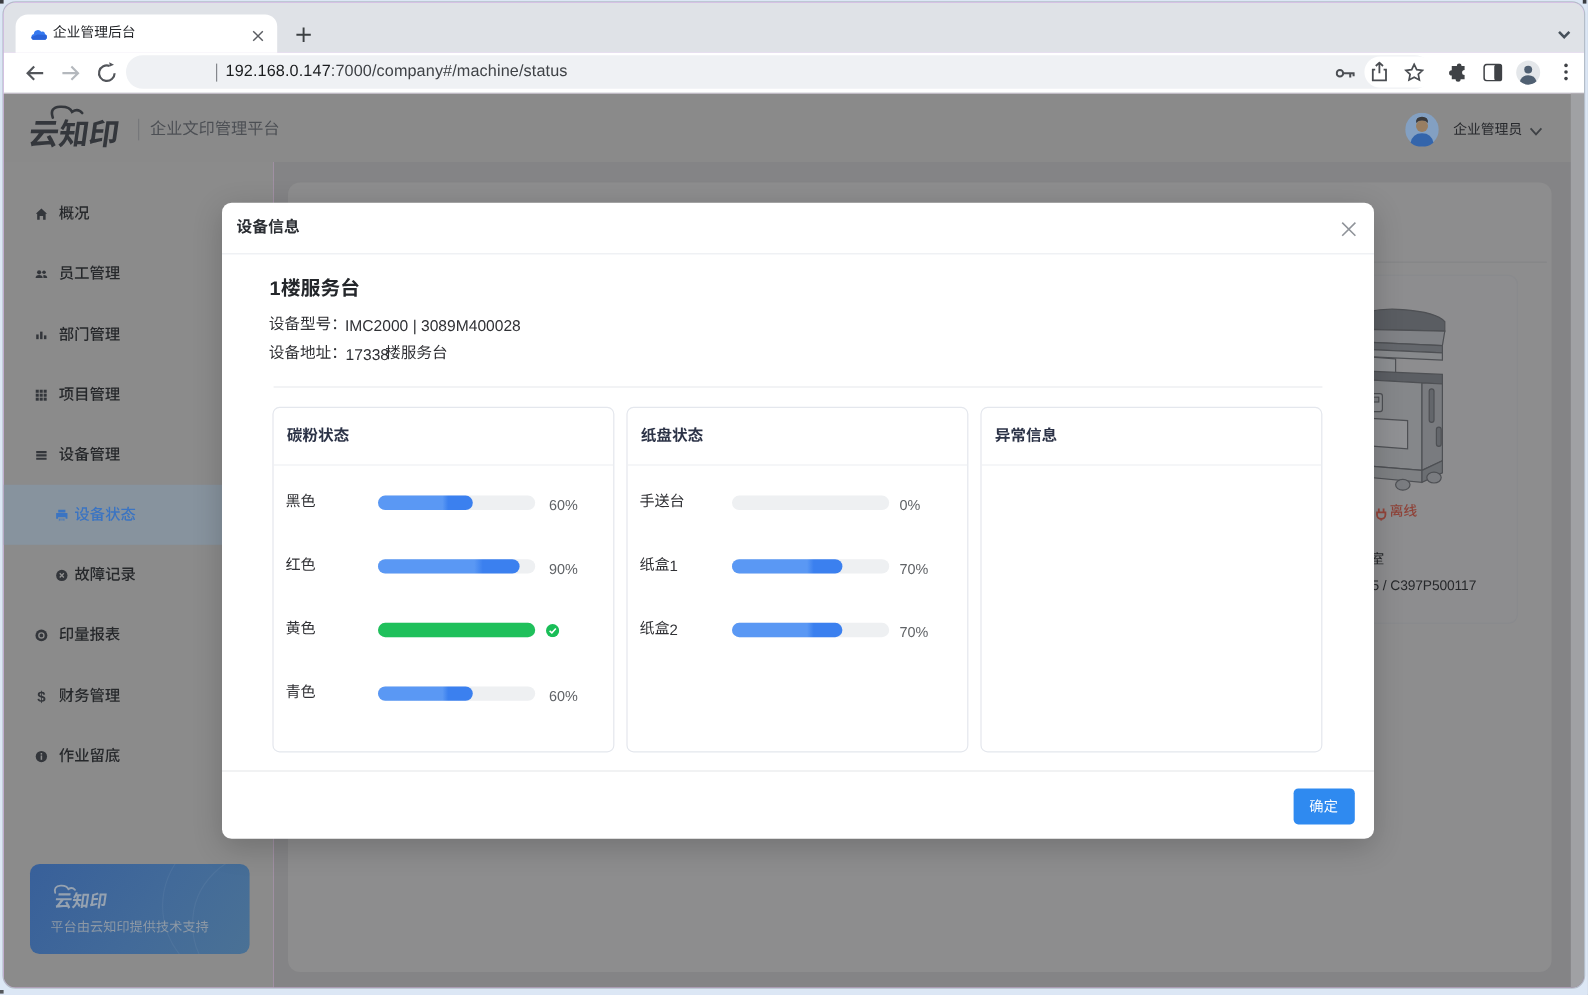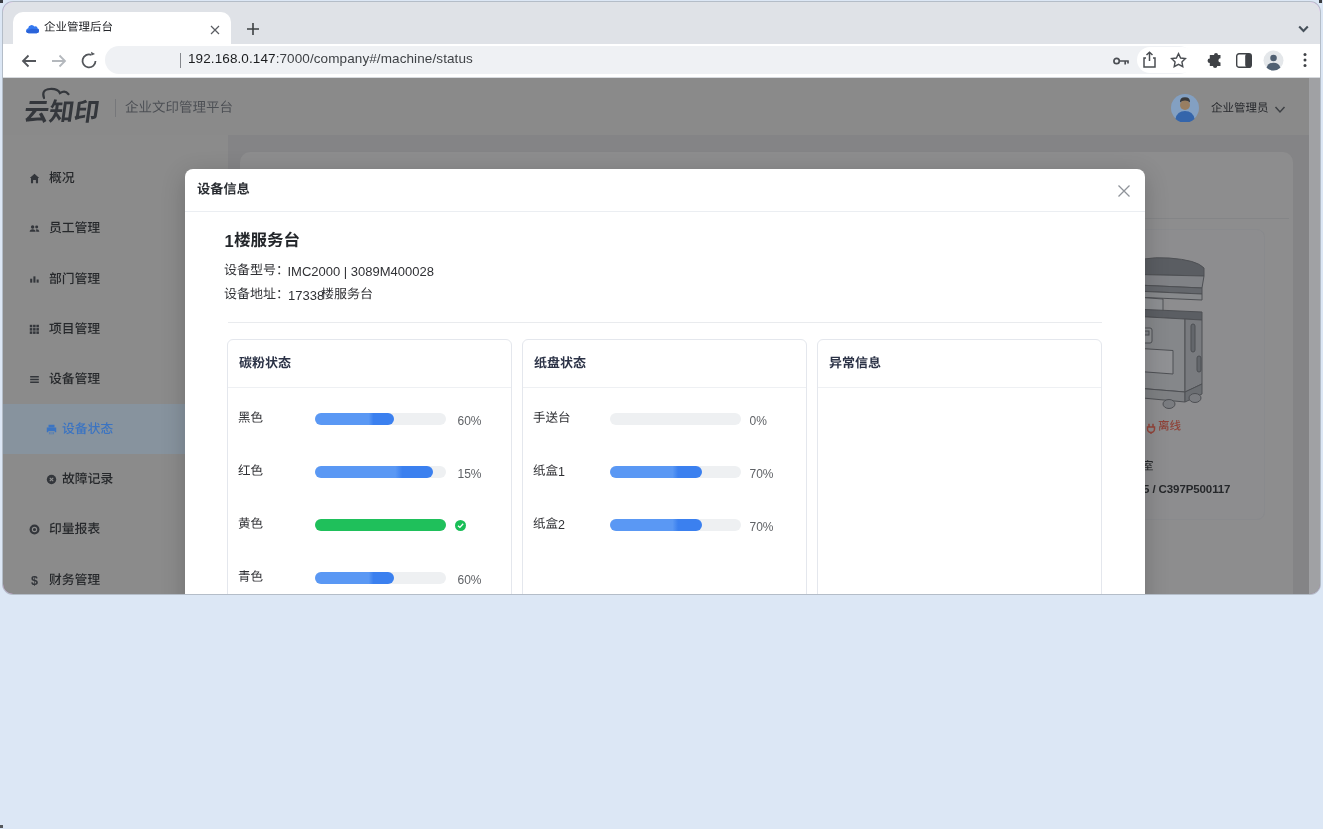--- a/index.html
+++ b/index.html
@@ -2,21 +2,21 @@
 <html><head><meta charset="utf-8"><style>
 *{margin:0;padding:0;box-sizing:border-box}
 html,body{width:1323px;height:829px;overflow:hidden;background:#dce7f5;font-family:"Liberation Sans",sans-serif;}
 .abs{position:absolute}
 </style></head><body>
 <div class="abs" style="left:0;top:0;width:1323px;height:829px;background:#dce7f5">
 <div class="abs" style="left:0;top:0;width:3px;height:3px;background:#3a3d42"></div>
 <div class="abs" style="left:1319px;top:0;width:3px;height:3px;background:#3a3d42"></div>
 <div class="abs" style="left:0;top:825px;width:3px;height:3px;background:#55585c"></div>
 
-<div class="abs" style="left:3px;top:2px;width:1317px;height:592px;background:#f0abfc;border-radius:10px;overflow:hidden;box-shadow:0 0 0 1px rgba(0,0,0,0.18)">
+<div class="abs" style="left:3px;top:2px;width:1317px;height:821px;background:#f0abfc;border-radius:10px;overflow:hidden;box-shadow:0 0 0 1px rgba(0,0,0,0.18)">
 <div class="abs" style="left:0;top:0;width:1317px;height:42px;background:#dfe2e7"></div>
       <div class="abs" style="left:10px;top:10px;width:218px;height:32px;background:#fff;border-radius:10px 10px 0 0"></div>
       <svg class="abs" style="left:22px;top:19px" width="15" height="15" viewBox="0 0 16 16">
 <path d="M4 13 Q1.2 13 1.2 10.4 Q1.2 8.2 3.4 7.8 Q3.5 5 6.2 4.4 Q8.7 3.9 10 5.9 Q11 5.2 12.2 5.8 Q13.4 6.4 13.3 7.8 Q15 8.1 15 10.5 Q15 13 12.5 13 Z" fill="#3579f0"></path>
 <path d="M1.2 10.4 Q1.2 13 4 13 L12.5 13 Q15 13 15 10.5 Q15 9.4 14.4 8.8 L7 8.2 Z" fill="#2a63d9"></path>
       </svg>
       <svg style="position:absolute;left:40.5px;top:16.8px;overflow:visible" width="69" height="15" viewBox="0 0 69 15">
         <g transform="translate(0,11.7)">
           <path d="M5.8 -3.9H9.6V-3.1H5.8ZM0.9 -0.2H10.7V0.6H0.9ZM5.4 -6.5H6.3V0.2H5.4ZM2.4 -4.5H3.2V0.2H2.4ZM5.7 -9.8 6.5 -9.4Q5.9 -8.4 5.0 -7.6Q4.1 -6.7 3.1 -6.0Q2.1 -5.3 1.0 -4.8Q0.9 -5.0 0.7 -5.2Q0.5 -5.4 0.4 -5.6Q1.4 -6.0 2.5 -6.6Q3.5 -7.3 4.3 -8.1Q5.2 -8.9 5.7 -9.8ZM6.1 -9.2Q6.9 -8.3 7.7 -7.6Q8.5 -7.0 9.4 -6.5Q10.3 -6.0 11.2 -5.6Q11.0 -5.4 10.9 -5.2Q10.7 -5.0 10.6 -4.8Q9.7 -5.3 8.8 -5.8Q7.9 -6.4 7.1 -7.1Q6.2 -7.8 5.4 -8.8Z M12.2 -0.5H22.3V0.3H12.2ZM15.4 -9.5H16.3V-0.2H15.4ZM18.2 -9.5H19.1V-0.1H18.2ZM21.3 -7.0 22.1 -6.6Q21.8 -6.0 21.5 -5.2Q21.2 -4.5 20.8 -3.8Q20.4 -3.2 20.1 -2.6L19.4 -3.0Q19.7 -3.5 20.1 -4.2Q20.4 -4.9 20.8 -5.6Q21.1 -6.4 21.3 -7.0ZM12.4 -6.8 13.2 -7.0Q13.6 -6.4 13.9 -5.6Q14.2 -4.9 14.5 -4.2Q14.7 -3.5 14.9 -3.0L14.0 -2.7Q13.9 -3.2 13.6 -3.9Q13.4 -4.6 13.1 -5.4Q12.7 -6.1 12.4 -6.8Z M26.1 -0.1H32.2V0.5H26.1ZM24.2 -6.4H33.5V-4.5H32.7V-5.7H25.0V-4.5H24.2ZM26.0 -5.0H32.1V-2.7H26.0V-3.4H31.3V-4.4H26.0ZM26.1 -1.9H32.7V0.9H31.9V-1.3H26.1ZM25.4 -5.0H26.3V0.9H25.4ZM28.1 -7.2 28.8 -7.3Q29.0 -7.1 29.2 -6.8Q29.3 -6.5 29.4 -6.2L28.6 -6.1Q28.5 -6.3 28.4 -6.6Q28.2 -6.9 28.1 -7.2ZM24.9 -8.7H28.6V-8.1H24.9ZM29.7 -8.7H33.8V-8.1H29.7ZM24.9 -9.7 25.8 -9.5Q25.5 -8.7 25.1 -8.0Q24.7 -7.2 24.2 -6.7Q24.2 -6.7 24.0 -6.8Q23.9 -6.9 23.7 -7.0Q23.6 -7.0 23.5 -7.1Q24.0 -7.6 24.3 -8.3Q24.7 -9.0 24.9 -9.7ZM29.8 -9.7 30.6 -9.5Q30.4 -8.8 30.1 -8.2Q29.8 -7.5 29.4 -7.1Q29.3 -7.1 29.2 -7.2Q29.0 -7.3 28.9 -7.4Q28.8 -7.4 28.7 -7.5Q29.0 -7.9 29.3 -8.5Q29.6 -9.1 29.8 -9.7ZM25.9 -8.2 26.5 -8.5Q26.8 -8.1 27.0 -7.7Q27.2 -7.3 27.3 -7.1L26.6 -6.8Q26.5 -7.1 26.3 -7.5Q26.1 -7.9 25.9 -8.2ZM30.8 -8.2 31.4 -8.5Q31.7 -8.1 32.0 -7.8Q32.3 -7.4 32.4 -7.1L31.7 -6.8Q31.6 -7.1 31.3 -7.5Q31.0 -7.9 30.8 -8.2Z M40.0 -6.2V-4.7H44.2V-6.2ZM40.0 -8.4V-6.9H44.2V-8.4ZM39.2 -9.1H45.1V-4.0H39.2ZM39.0 -2.6H45.2V-1.8H39.0ZM38.2 -0.3H45.6V0.5H38.2ZM35.0 -8.9H38.6V-8.1H35.0ZM35.1 -5.6H38.4V-4.7H35.1ZM34.9 -1.2Q35.4 -1.3 36.0 -1.5Q36.6 -1.6 37.2 -1.9Q37.9 -2.1 38.6 -2.3L38.7 -1.5Q37.8 -1.2 36.8 -0.8Q35.9 -0.5 35.1 -0.3ZM36.5 -8.6H37.3V-1.4L36.5 -1.3ZM41.7 -8.8H42.5V-4.3H42.5V0.1H41.7V-4.3H41.7Z M48.2 -6.5H57.0V-5.6H48.2ZM50.0 -0.5H55.6V0.3H50.0ZM55.4 -9.6 56.2 -8.9Q55.4 -8.7 54.4 -8.5Q53.4 -8.4 52.3 -8.2Q51.2 -8.1 50.1 -8.0Q49.0 -7.9 48.0 -7.9Q47.9 -8.0 47.9 -8.3Q47.8 -8.5 47.7 -8.6Q48.8 -8.7 49.8 -8.8Q50.9 -8.9 51.9 -9.0Q53.0 -9.1 53.9 -9.3Q54.8 -9.4 55.4 -9.6ZM49.6 -4.0H56.1V0.9H55.2V-3.2H50.4V0.9H49.6ZM47.7 -8.6H48.6V-5.6Q48.6 -4.9 48.6 -4.1Q48.5 -3.2 48.4 -2.3Q48.2 -1.4 47.9 -0.6Q47.6 0.2 47.1 0.9Q47.0 0.8 46.9 0.7Q46.7 0.6 46.6 0.5Q46.5 0.4 46.4 0.3Q46.8 -0.3 47.1 -1.1Q47.4 -1.8 47.5 -2.6Q47.6 -3.4 47.7 -4.2Q47.7 -5.0 47.7 -5.6Z M60.0 -0.6H66.5V0.3H60.0ZM59.6 -3.9H66.9V0.9H66.0V-3.1H60.4V0.9H59.6ZM64.4 -7.9 65.1 -8.4Q65.6 -7.9 66.2 -7.3Q66.8 -6.7 67.3 -6.1Q67.8 -5.5 68.1 -5.0L67.4 -4.5Q67.1 -4.9 66.6 -5.6Q66.1 -6.2 65.5 -6.8Q65.0 -7.4 64.4 -7.9ZM58.9 -4.9Q58.9 -5.0 58.9 -5.2Q58.8 -5.3 58.8 -5.5Q58.7 -5.6 58.7 -5.8Q58.9 -5.8 59.1 -6.0Q59.3 -6.2 59.6 -6.4Q59.8 -6.6 60.1 -6.9Q60.4 -7.2 60.8 -7.7Q61.1 -8.1 61.5 -8.6Q61.9 -9.2 62.3 -9.7L63.1 -9.3Q62.6 -8.6 62.0 -7.8Q61.4 -7.1 60.7 -6.5Q60.1 -5.9 59.5 -5.4V-5.3Q59.5 -5.3 59.4 -5.3Q59.3 -5.3 59.2 -5.2Q59.1 -5.1 59.0 -5.0Q58.9 -5.0 58.9 -4.9ZM58.9 -4.9 58.9 -5.6 59.6 -5.9 66.9 -6.2Q66.9 -6.1 67.0 -5.8Q67.0 -5.6 67.0 -5.5Q65.3 -5.4 64.0 -5.3Q62.8 -5.2 62.0 -5.2Q61.1 -5.1 60.6 -5.1Q60.0 -5.1 59.7 -5.0Q59.4 -5.0 59.2 -5.0Q59.1 -4.9 58.9 -4.9Z" fill="#24262a"></path>
         </g>
@@ -138,21 +138,21 @@
       <svg style="position:absolute;left:1154.5px;top:416.3px;overflow:visible" width="23" height="15" viewBox="0 0 23 15">
         <g transform="translate(0,11.7)">
           <path d="M0.7 -8.7H10.8V-7.8H0.7ZM9.3 -3.5H10.4V-0.1Q10.4 0.3 10.3 0.5Q10.1 0.7 9.8 0.8Q9.5 0.9 9.1 0.9Q8.6 0.9 7.9 0.9Q7.9 0.8 7.8 0.5Q7.7 0.3 7.6 0.1Q7.9 0.1 8.2 0.1Q8.5 0.1 8.7 0.1Q9.0 0.1 9.1 0.1Q9.2 0.1 9.3 0.1Q9.3 0.0 9.3 -0.1ZM6.5 -2.1 7.2 -2.6Q7.5 -2.3 7.7 -1.9Q8.0 -1.6 8.2 -1.3Q8.5 -0.9 8.6 -0.7L7.9 -0.2Q7.8 -0.4 7.5 -0.8Q7.3 -1.1 7.0 -1.5Q6.8 -1.8 6.5 -2.1ZM3.7 -7.1 4.1 -7.6Q4.8 -7.3 5.5 -7.0Q6.2 -6.7 6.9 -6.3Q7.6 -6.0 8.1 -5.7L7.6 -5.1Q7.3 -5.3 6.8 -5.6Q6.3 -5.8 5.8 -6.1Q5.3 -6.4 4.7 -6.6Q4.2 -6.9 3.7 -7.1ZM1.2 -3.5H9.7V-2.5H2.2V1.0H1.2ZM1.9 -7.4H3.0V-5.0H8.6V-7.4H9.7V-4.2H1.9ZM7.2 -7.7 7.9 -7.3Q7.4 -6.9 6.7 -6.5Q6.0 -6.1 5.3 -5.7Q4.6 -5.4 3.9 -5.1Q3.8 -5.2 3.7 -5.4Q3.5 -5.6 3.4 -5.7Q4.0 -5.9 4.7 -6.2Q5.4 -6.6 6.1 -6.9Q6.7 -7.3 7.2 -7.7ZM3.4 -0.2Q3.4 -0.3 3.3 -0.5Q3.3 -0.6 3.2 -0.8Q3.1 -1.1 3.1 -1.2Q3.2 -1.2 3.4 -1.4Q3.6 -1.6 3.8 -1.8Q3.9 -2.0 4.1 -2.3Q4.3 -2.6 4.5 -3.0Q4.8 -3.4 5.0 -3.9Q5.3 -4.4 5.5 -4.9L6.5 -4.3Q6.1 -3.7 5.7 -3.0Q5.3 -2.4 4.9 -1.8Q4.5 -1.2 4.0 -0.7V-0.7Q4.0 -0.7 3.9 -0.6Q3.8 -0.6 3.7 -0.5Q3.6 -0.4 3.5 -0.3Q3.4 -0.2 3.4 -0.2ZM3.4 -0.2 3.4 -0.9 3.9 -1.2 7.7 -1.6Q7.7 -1.4 7.7 -1.1Q7.8 -0.9 7.8 -0.8Q6.7 -0.6 6.0 -0.6Q5.2 -0.5 4.8 -0.4Q4.3 -0.4 4.0 -0.3Q3.8 -0.3 3.6 -0.2Q3.5 -0.2 3.4 -0.2ZM4.8 -9.5 5.8 -9.8Q6.0 -9.5 6.1 -9.1Q6.3 -8.7 6.4 -8.5L5.4 -8.1Q5.3 -8.4 5.2 -8.8Q5.0 -9.2 4.8 -9.5Z M12.4 -2.0Q12.4 -2.1 12.3 -2.3Q12.3 -2.5 12.2 -2.7Q12.1 -2.9 12.1 -3.0Q12.3 -3.0 12.5 -3.2Q12.7 -3.4 13.0 -3.8Q13.1 -3.9 13.4 -4.3Q13.7 -4.6 14.0 -5.1Q14.3 -5.6 14.7 -6.2Q15.0 -6.7 15.3 -7.3L16.2 -6.8Q15.6 -5.6 14.8 -4.5Q13.9 -3.4 13.1 -2.6V-2.6Q13.1 -2.6 13.0 -2.5Q12.9 -2.5 12.8 -2.4Q12.6 -2.3 12.5 -2.2Q12.4 -2.1 12.4 -2.0ZM12.4 -2.0 12.4 -2.9 12.8 -3.2 16.0 -3.8Q15.9 -3.6 15.9 -3.3Q15.9 -3.0 16.0 -2.9Q14.9 -2.7 14.2 -2.5Q13.6 -2.4 13.2 -2.3Q12.8 -2.2 12.7 -2.1Q12.5 -2.1 12.4 -2.0ZM12.3 -4.8Q12.3 -4.9 12.3 -5.1Q12.2 -5.3 12.1 -5.5Q12.0 -5.7 12.0 -5.8Q12.2 -5.9 12.3 -6.1Q12.5 -6.2 12.7 -6.5Q12.7 -6.7 12.9 -7.0Q13.1 -7.3 13.3 -7.7Q13.6 -8.2 13.8 -8.7Q14.0 -9.2 14.2 -9.7L15.2 -9.2Q14.9 -8.5 14.5 -7.8Q14.2 -7.1 13.8 -6.5Q13.4 -5.9 13.0 -5.4V-5.4Q13.0 -5.4 12.9 -5.3Q12.8 -5.2 12.6 -5.2Q12.5 -5.1 12.4 -5.0Q12.3 -4.9 12.3 -4.8ZM12.3 -4.8 12.3 -5.6 12.8 -5.9 14.9 -6.1Q14.9 -5.9 14.8 -5.6Q14.8 -5.4 14.8 -5.2Q14.1 -5.1 13.6 -5.1Q13.2 -5.0 12.9 -5.0Q12.7 -4.9 12.5 -4.9Q12.4 -4.9 12.3 -4.8ZM12.1 -0.7Q12.6 -0.8 13.2 -1.0Q13.8 -1.2 14.5 -1.4Q15.2 -1.6 16.0 -1.8L16.1 -0.9Q15.1 -0.6 14.1 -0.3Q13.1 0.1 12.3 0.3ZM16.5 -7.0 21.9 -7.8 22.1 -6.9 16.7 -6.0ZM16.2 -4.5 22.2 -5.6 22.4 -4.7 16.4 -3.5ZM18.2 -9.7H19.2Q19.2 -8.5 19.3 -7.3Q19.3 -6.1 19.5 -5.0Q19.6 -3.9 19.8 -3.0Q20.0 -2.1 20.2 -1.5Q20.5 -0.8 20.8 -0.5Q21.1 -0.1 21.4 -0.1Q21.5 -0.1 21.6 -0.2Q21.7 -0.3 21.8 -0.6Q21.8 -0.9 21.8 -1.4Q22.0 -1.2 22.2 -1.0Q22.4 -0.9 22.6 -0.8Q22.5 -0.1 22.4 0.3Q22.2 0.6 22.0 0.8Q21.7 0.9 21.3 0.9Q20.7 0.9 20.2 0.5Q19.8 0.1 19.4 -0.6Q19.1 -1.4 18.9 -2.4Q18.6 -3.4 18.5 -4.6Q18.3 -5.8 18.2 -7.1Q18.2 -8.4 18.2 -9.7ZM19.6 -9.0 20.2 -9.5Q20.5 -9.4 20.8 -9.2Q21.1 -9.1 21.4 -8.9Q21.6 -8.7 21.8 -8.6L21.2 -7.9Q20.9 -8.1 20.5 -8.4Q20.0 -8.7 19.6 -9.0ZM21.6 -4.0 22.5 -3.6Q21.8 -2.6 20.9 -1.8Q20.0 -0.9 18.9 -0.3Q17.8 0.3 16.5 0.8Q16.4 0.6 16.2 0.3Q16.0 0.1 15.9 -0.1Q17.1 -0.5 18.1 -1.0Q19.2 -1.6 20.1 -2.4Q21.0 -3.1 21.6 -4.0Z" fill="#8f4339"></path>
         </g>
       </svg>
       <svg style="position:absolute;left:1139.0px;top:456.3px;overflow:visible" width="12" height="15" viewBox="0 0 12 15">
         <g transform="translate(0,11.7)">
           <path d="M5.3 -3.7H6.2V0.2H5.3ZM2.0 -6.8H9.6V-6.1H2.0ZM0.7 -0.2H10.9V0.6H0.7ZM1.7 -2.5H9.8V-1.7H1.7ZM7.0 -5.5 7.6 -5.9Q8.0 -5.6 8.5 -5.3Q8.9 -4.9 9.3 -4.5Q9.7 -4.1 9.9 -3.8L9.2 -3.4Q9.0 -3.7 8.6 -4.0Q8.3 -4.4 7.8 -4.8Q7.4 -5.2 7.0 -5.5ZM0.8 -8.6H10.7V-6.6H9.8V-7.8H1.6V-6.6H0.8ZM2.2 -3.5Q2.2 -3.6 2.1 -3.7Q2.1 -3.9 2.0 -4.0Q2.0 -4.2 1.9 -4.3Q2.1 -4.3 2.3 -4.4Q2.5 -4.5 2.7 -4.7Q2.9 -4.8 3.3 -5.1Q3.6 -5.4 4.1 -5.8Q4.5 -6.3 4.9 -6.7L5.6 -6.3Q4.9 -5.6 4.2 -5.0Q3.5 -4.3 2.7 -3.9V-3.9Q2.7 -3.9 2.7 -3.8Q2.6 -3.8 2.5 -3.7Q2.3 -3.7 2.3 -3.6Q2.2 -3.5 2.2 -3.5ZM2.2 -3.5 2.2 -4.1 2.7 -4.3 8.7 -4.8Q8.7 -4.6 8.8 -4.4Q8.8 -4.2 8.9 -4.1Q7.1 -4.0 6.0 -3.9Q4.8 -3.8 4.1 -3.7Q3.4 -3.7 3.0 -3.6Q2.7 -3.6 2.5 -3.6Q2.3 -3.5 2.2 -3.5ZM5.0 -9.5 5.8 -9.8Q6.0 -9.5 6.2 -9.1Q6.4 -8.7 6.5 -8.5L5.6 -8.2Q5.5 -8.5 5.4 -8.8Q5.2 -9.2 5.0 -9.5Z" fill="#26282b"></path>
         </g>
       </svg>
-      <div class="abs" style="left:1140px;top:481px;font-size:11.5px;color:#26282b;font-weight:bold;letter-spacing:-0.1px">5 / C397P500117</div>
+      <div class="abs" style="left:1140px;top:481px;font-size:11.5px;color:#26282b;font-weight:normal;letter-spacing:-0.1px">5 / C397P500117</div>
       <div class="abs" style="left:0;top:402px;width:225px;height:50px;background:#87939e"></div>
       <svg class="abs" style="left:26.0px;top:170.5px" width="11" height="11" viewBox="0 0 14 14">
         <path d="M7 1 L13 6.5 H11.5 V13 H8.8 V9 H5.2 V13 H2.5 V6.5 H1 Z" fill="#33363b"></path>
       </svg>
       <svg style="position:absolute;left:46.0px;top:166.5px;overflow:visible" width="26" height="17" viewBox="0 0 26 17">
         <g transform="translate(0,13.1)">
           <path d="M8.0 -10.1H12.0V-9.1H8.0ZM4.8 -7.8H7.1V-6.9H4.8ZM6.0 -3.7 6.8 -4.0Q7.1 -3.6 7.3 -3.2Q7.5 -2.7 7.7 -2.2Q7.8 -1.8 7.9 -1.5L7.1 -1.0Q7.0 -1.4 6.8 -1.8Q6.7 -2.3 6.4 -2.8Q6.2 -3.3 6.0 -3.7ZM4.7 -10.1H7.5V-4.6H4.7V-5.6H6.6V-9.1H4.7ZM9.9 -9.9H10.9V-9.6Q10.9 -8.8 10.8 -7.8Q10.8 -6.8 10.6 -5.6Q10.4 -4.5 10.1 -3.3Q9.7 -2.2 9.1 -1.0Q8.4 0.1 7.5 1.1Q7.3 1.0 7.1 0.8Q6.8 0.6 6.6 0.5Q7.5 -0.4 8.2 -1.5Q8.8 -2.6 9.1 -3.7Q9.5 -4.8 9.7 -5.8Q9.8 -6.9 9.9 -7.9Q9.9 -8.8 9.9 -9.6ZM9.7 -4.1H10.7V-0.3Q10.7 -0.3 10.7 -0.2Q10.7 -0.1 10.7 -0.1Q10.8 -0.0 10.9 -0.0Q11.0 -0.0 11.1 -0.0Q11.2 -0.0 11.2 -0.0Q11.3 -0.0 11.4 -0.1Q11.4 -0.1 11.5 -0.1Q11.5 -0.1 11.5 -0.2Q11.6 -0.3 11.6 -0.4Q11.6 -0.6 11.6 -0.9Q11.6 -1.3 11.6 -1.8Q11.7 -1.7 11.9 -1.6Q12.1 -1.5 12.3 -1.4Q12.3 -0.9 12.2 -0.5Q12.2 0.0 12.2 0.2Q12.1 0.6 11.8 0.8Q11.7 0.8 11.6 0.9Q11.4 0.9 11.2 0.9Q11.1 0.9 10.9 0.9Q10.8 0.9 10.7 0.9Q10.5 0.9 10.3 0.9Q10.1 0.8 10.0 0.7Q9.8 0.6 9.8 0.4Q9.7 0.2 9.7 -0.3ZM4.4 -0.0 4.2 -1.0 4.5 -1.4 7.0 -2.8Q7.0 -2.6 7.1 -2.4Q7.2 -2.1 7.2 -2.0Q6.4 -1.4 5.8 -1.1Q5.3 -0.8 5.0 -0.6Q4.7 -0.4 4.6 -0.2Q4.4 -0.1 4.4 -0.0ZM8.0 -4.5V-5.4L8.5 -5.7H12.2L12.2 -4.7H8.9Q8.6 -4.7 8.3 -4.7Q8.1 -4.6 8.0 -4.5ZM8.0 -4.6Q7.9 -4.7 7.9 -4.8Q7.8 -5.0 7.7 -5.2Q7.7 -5.3 7.6 -5.4Q7.7 -5.5 7.8 -5.5Q7.9 -5.6 7.9 -5.8Q8.0 -5.9 8.0 -6.2Q8.1 -6.6 8.1 -7.0Q8.2 -7.4 8.3 -7.8Q8.3 -8.2 8.4 -8.4H9.3Q9.3 -8.1 9.2 -7.7Q9.1 -7.3 9.0 -6.8Q9.0 -6.3 8.9 -5.9Q8.8 -5.5 8.7 -5.2Q8.7 -5.2 8.6 -5.1Q8.5 -5.1 8.4 -5.0Q8.2 -4.9 8.1 -4.8Q8.0 -4.7 8.0 -4.6ZM4.4 -0.0Q4.3 -0.1 4.2 -0.3Q4.1 -0.5 4.0 -0.6Q3.9 -0.7 3.8 -0.8Q3.9 -1.0 4.1 -1.3Q4.3 -1.6 4.3 -2.1V-10.1H5.3V-1.2Q5.3 -1.2 5.1 -1.1Q5.0 -1.0 4.8 -0.8Q4.6 -0.6 4.5 -0.4Q4.4 -0.2 4.4 -0.0ZM0.6 -8.1H4.0V-7.0H0.6ZM1.9 -10.8H3.0V1.1H1.9ZM1.9 -7.4 2.7 -7.2Q2.6 -6.4 2.4 -5.6Q2.2 -4.8 2.0 -4.0Q1.7 -3.2 1.5 -2.5Q1.2 -1.8 0.9 -1.2Q0.8 -1.5 0.6 -1.8Q0.4 -2.1 0.3 -2.3Q0.6 -2.7 0.8 -3.3Q1.1 -4.0 1.3 -4.7Q1.5 -5.3 1.7 -6.1Q1.8 -6.8 1.9 -7.4ZM2.9 -6.7Q3.0 -6.6 3.2 -6.3Q3.4 -6.0 3.6 -5.6Q3.8 -5.2 4.0 -4.9Q4.2 -4.6 4.2 -4.4L3.6 -3.5Q3.5 -3.7 3.4 -4.1Q3.2 -4.5 3.0 -4.9Q2.8 -5.3 2.7 -5.6Q2.5 -5.9 2.4 -6.2Z M21.3 -5.0H22.5V-0.6Q22.5 -0.4 22.6 -0.3Q22.6 -0.2 22.9 -0.2Q22.9 -0.2 23.0 -0.2Q23.2 -0.2 23.3 -0.2Q23.5 -0.2 23.6 -0.2Q23.7 -0.2 23.8 -0.2Q23.9 -0.2 24.0 -0.3Q24.1 -0.5 24.1 -0.9Q24.2 -1.3 24.2 -2.1Q24.3 -2.0 24.5 -1.9Q24.7 -1.9 24.9 -1.8Q25.1 -1.7 25.3 -1.7Q25.2 -0.7 25.1 -0.1Q24.9 0.5 24.7 0.7Q24.4 0.9 23.9 0.9Q23.8 0.9 23.6 0.9Q23.5 0.9 23.3 0.9Q23.1 0.9 22.9 0.9Q22.8 0.9 22.7 0.9Q22.2 0.9 21.9 0.8Q21.6 0.6 21.4 0.3Q21.3 -0.1 21.3 -0.6ZM13.6 -9.3 14.4 -10.1Q14.9 -9.8 15.3 -9.4Q15.7 -9.0 16.1 -8.6Q16.5 -8.3 16.7 -7.9L15.8 -7.0Q15.6 -7.4 15.2 -7.8Q14.9 -8.2 14.4 -8.6Q14.0 -9.0 13.6 -9.3ZM13.3 -1.3Q13.6 -1.8 14.1 -2.4Q14.5 -3.1 15.0 -3.9Q15.4 -4.6 15.8 -5.3L16.6 -4.5Q16.3 -3.8 15.9 -3.1Q15.5 -2.4 15.0 -1.7Q14.6 -1.0 14.2 -0.4ZM18.6 -9.0V-5.9H23.1V-9.0ZM17.4 -10.2H24.3V-4.7H17.4ZM18.8 -5.1H20.0Q20.0 -3.9 19.8 -3.0Q19.7 -2.0 19.3 -1.3Q19.0 -0.5 18.3 0.1Q17.7 0.7 16.6 1.1Q16.5 0.9 16.3 0.6Q16.1 0.3 15.9 0.1Q16.8 -0.2 17.4 -0.7Q18.0 -1.2 18.3 -1.8Q18.5 -2.5 18.7 -3.3Q18.8 -4.1 18.8 -5.1Z" fill="#26282b"></path>
         </g>
       </svg>
       <svg class="abs" style="left:26.0px;top:221.0px" width="11" height="11" viewBox="0 0 14 14">
@@ -325,21 +325,21 @@
       <div class="abs" style="left:312px;top:411px;width:131px;height:12px;background:#eef0f2;border-radius:6px"></div>
       <div class="abs" style="left:312px;top:411px;width:79px;height:12px;background:linear-gradient(90deg,#5a98f4 0%,#5a98f4 68%,#3b80ef 74%,#3b80ef 100%);border-radius:6px"></div>
       <div class="abs" style="left:454.5px;top:411.5px;font-size:12px;color:#5f6266">60%</div>
       <svg style="position:absolute;left:234.5px;top:460.2px;overflow:visible" width="25" height="16" viewBox="0 0 25 16">
         <g transform="translate(0,12.8)">
           <path d="M0.8 -2.3Q0.8 -2.4 0.8 -2.6Q0.7 -2.7 0.6 -2.9Q0.6 -3.1 0.5 -3.2Q0.7 -3.3 1.0 -3.5Q1.2 -3.7 1.5 -4.0Q1.7 -4.2 2.0 -4.6Q2.3 -5.0 2.7 -5.5Q3.2 -6.0 3.6 -6.6Q4.0 -7.2 4.4 -7.9L5.2 -7.4Q4.4 -6.1 3.4 -4.9Q2.5 -3.7 1.5 -2.8V-2.8Q1.5 -2.8 1.4 -2.7Q1.3 -2.7 1.2 -2.6Q1.0 -2.5 0.9 -2.5Q0.8 -2.4 0.8 -2.3ZM0.8 -2.3 0.8 -3.1 1.3 -3.4 5.0 -3.9Q5.0 -3.7 5.0 -3.5Q5.0 -3.2 5.0 -3.1Q3.7 -2.9 2.9 -2.8Q2.2 -2.6 1.7 -2.6Q1.3 -2.5 1.1 -2.4Q0.9 -2.4 0.8 -2.3ZM0.7 -5.3Q0.7 -5.4 0.7 -5.6Q0.6 -5.8 0.5 -5.9Q0.5 -6.1 0.4 -6.2Q0.6 -6.3 0.8 -6.5Q1.0 -6.7 1.2 -7.0Q1.3 -7.1 1.5 -7.5Q1.8 -7.9 2.0 -8.3Q2.3 -8.8 2.6 -9.4Q2.9 -9.9 3.1 -10.5L4.0 -10.1Q3.6 -9.3 3.2 -8.6Q2.8 -7.8 2.3 -7.1Q1.8 -6.4 1.4 -5.8V-5.8Q1.4 -5.8 1.3 -5.8Q1.2 -5.7 1.1 -5.6Q0.9 -5.6 0.8 -5.5Q0.7 -5.4 0.7 -5.3ZM0.7 -5.3 0.7 -6.0 1.2 -6.3 3.9 -6.6Q3.8 -6.4 3.8 -6.1Q3.8 -5.9 3.8 -5.8Q2.9 -5.7 2.3 -5.6Q1.8 -5.5 1.4 -5.5Q1.1 -5.4 1.0 -5.4Q0.8 -5.4 0.7 -5.3ZM0.5 -0.7Q1.0 -0.8 1.8 -0.9Q2.5 -1.0 3.3 -1.2Q4.1 -1.4 4.9 -1.5L5.0 -0.7Q3.9 -0.4 2.7 -0.1Q1.6 0.1 0.7 0.3ZM5.3 -9.3H11.7V-8.4H5.3ZM5.1 -0.8H12.0V0.2H5.1ZM8.0 -9.0H9.0V-0.2H8.0Z M18.4 -6.7H19.3V-3.4H18.4ZM16.7 -9.4H20.7V-8.6H16.2ZM20.4 -9.4H20.6L20.8 -9.5L21.4 -9.0Q21.1 -8.5 20.7 -8.0Q20.3 -7.5 19.9 -7.1Q19.5 -6.7 19.1 -6.3Q19.0 -6.4 18.8 -6.6Q18.6 -6.8 18.5 -6.9Q18.8 -7.2 19.2 -7.6Q19.6 -8.0 19.9 -8.4Q20.2 -8.9 20.4 -9.2ZM14.6 -7.0H15.5V-1.0Q15.5 -0.6 15.7 -0.4Q15.8 -0.2 16.1 -0.2Q16.5 -0.1 17.2 -0.1Q17.4 -0.1 17.8 -0.1Q18.3 -0.1 18.9 -0.1Q19.5 -0.1 20.2 -0.1Q20.8 -0.1 21.3 -0.1Q21.8 -0.1 22.1 -0.1Q22.7 -0.1 23.0 -0.2Q23.3 -0.4 23.4 -0.8Q23.6 -1.3 23.6 -2.1Q23.8 -2.0 24.1 -1.9Q24.3 -1.8 24.5 -1.7Q24.5 -1.0 24.3 -0.5Q24.2 -0.0 23.9 0.3Q23.7 0.6 23.2 0.7Q22.8 0.8 22.1 0.8Q21.9 0.8 21.6 0.8Q21.2 0.8 20.7 0.8Q20.2 0.8 19.6 0.8Q19.1 0.8 18.6 0.8Q18.1 0.8 17.7 0.8Q17.3 0.8 17.2 0.8Q16.2 0.8 15.7 0.6Q15.1 0.5 14.9 0.1Q14.6 -0.3 14.6 -1.0ZM16.9 -10.5 17.8 -10.2Q17.3 -9.3 16.6 -8.4Q15.9 -7.5 15.1 -6.8Q14.3 -6.1 13.5 -5.5Q13.5 -5.6 13.4 -5.8Q13.3 -5.9 13.2 -6.1Q13.1 -6.3 13.0 -6.4Q13.8 -6.9 14.5 -7.5Q15.2 -8.2 15.9 -8.9Q16.5 -9.7 16.9 -10.5ZM15.3 -7.0H23.3V-2.5H22.3V-6.2H15.3ZM15.3 -4.0H22.8V-3.1H15.3Z" fill="#303135"></path>
         </g>
       </svg>
       <div class="abs" style="left:312px;top:464px;width:131px;height:12px;background:#eef0f2;border-radius:6px"></div>
       <div class="abs" style="left:312px;top:464px;width:118px;height:12px;background:linear-gradient(90deg,#5a98f4 0%,#5a98f4 68%,#3b80ef 74%,#3b80ef 100%);border-radius:6px"></div>
-      <div class="abs" style="left:454.5px;top:464.5px;font-size:12px;color:#5f6266">15%</div>
+      <div class="abs" style="left:454.5px;top:464.5px;font-size:12px;color:#5f6266">90%</div>
       <svg style="position:absolute;left:234.5px;top:513.2px;overflow:visible" width="25" height="16" viewBox="0 0 25 16">
         <g transform="translate(0,12.8)">
           <path d="M0.7 -7.4H11.9V-6.5H0.7ZM1.6 -9.4H11.0V-8.6H1.6ZM3.8 -10.5H4.7V-6.9H3.8ZM7.8 -10.5H8.8V-6.9H7.8ZM5.8 -6.9H6.7V-1.6H5.8ZM2.9 -3.1V-2.0H9.6V-3.1ZM2.9 -4.9V-3.8H9.6V-4.9ZM2.0 -5.6H10.6V-1.3H2.0ZM7.4 -0.5 8.0 -1.1Q8.6 -0.9 9.4 -0.6Q10.1 -0.3 10.7 -0.1Q11.3 0.2 11.8 0.4L11.1 1.0Q10.7 0.8 10.1 0.5Q9.5 0.3 8.8 0.0Q8.1 -0.2 7.4 -0.5ZM4.4 -1.1 5.2 -0.5Q4.7 -0.2 4.1 0.1Q3.4 0.4 2.7 0.6Q2.0 0.9 1.4 1.0Q1.3 0.9 1.1 0.7Q0.9 0.5 0.7 0.4Q1.4 0.2 2.1 -0.0Q2.8 -0.3 3.4 -0.6Q4.0 -0.8 4.4 -1.1Z M18.4 -6.7H19.3V-3.4H18.4ZM16.7 -9.4H20.7V-8.6H16.2ZM20.4 -9.4H20.6L20.8 -9.5L21.4 -9.0Q21.1 -8.5 20.7 -8.0Q20.3 -7.5 19.9 -7.1Q19.5 -6.7 19.1 -6.3Q19.0 -6.4 18.8 -6.6Q18.6 -6.8 18.5 -6.9Q18.8 -7.2 19.2 -7.6Q19.6 -8.0 19.9 -8.4Q20.2 -8.9 20.4 -9.2ZM14.6 -7.0H15.5V-1.0Q15.5 -0.6 15.7 -0.4Q15.8 -0.2 16.1 -0.2Q16.5 -0.1 17.2 -0.1Q17.4 -0.1 17.8 -0.1Q18.3 -0.1 18.9 -0.1Q19.5 -0.1 20.2 -0.1Q20.8 -0.1 21.3 -0.1Q21.8 -0.1 22.1 -0.1Q22.7 -0.1 23.0 -0.2Q23.3 -0.4 23.4 -0.8Q23.6 -1.3 23.6 -2.1Q23.8 -2.0 24.1 -1.9Q24.3 -1.8 24.5 -1.7Q24.5 -1.0 24.3 -0.5Q24.2 -0.0 23.9 0.3Q23.7 0.6 23.2 0.7Q22.8 0.8 22.1 0.8Q21.9 0.8 21.6 0.8Q21.2 0.8 20.7 0.8Q20.2 0.8 19.6 0.8Q19.1 0.8 18.6 0.8Q18.1 0.8 17.7 0.8Q17.3 0.8 17.2 0.8Q16.2 0.8 15.7 0.6Q15.1 0.5 14.9 0.1Q14.6 -0.3 14.6 -1.0ZM16.9 -10.5 17.8 -10.2Q17.3 -9.3 16.6 -8.4Q15.9 -7.5 15.1 -6.8Q14.3 -6.1 13.5 -5.5Q13.5 -5.6 13.4 -5.8Q13.3 -5.9 13.2 -6.1Q13.1 -6.3 13.0 -6.4Q13.8 -6.9 14.5 -7.5Q15.2 -8.2 15.9 -8.9Q16.5 -9.7 16.9 -10.5ZM15.3 -7.0H23.3V-2.5H22.3V-6.2H15.3ZM15.3 -4.0H22.8V-3.1H15.3Z" fill="#303135"></path>
         </g>
       </svg>
       <div class="abs" style="left:312px;top:517px;width:131px;height:12px;background:#eef0f2;border-radius:6px"></div>
       <div class="abs" style="left:312px;top:517px;width:131px;height:12px;background:#1fc05b;border-radius:6px"></div>
       <svg class="abs" style="left:452px;top:517.5px" width="11" height="11" viewBox="0 0 11 11">
         <circle cx="5.5" cy="5.5" r="5.5" fill="#19be57"></circle>
         <path d="M3 5.7 L4.9 7.4 L8.2 3.8" stroke="#fff" stroke-width="1.3" fill="none"></path>

